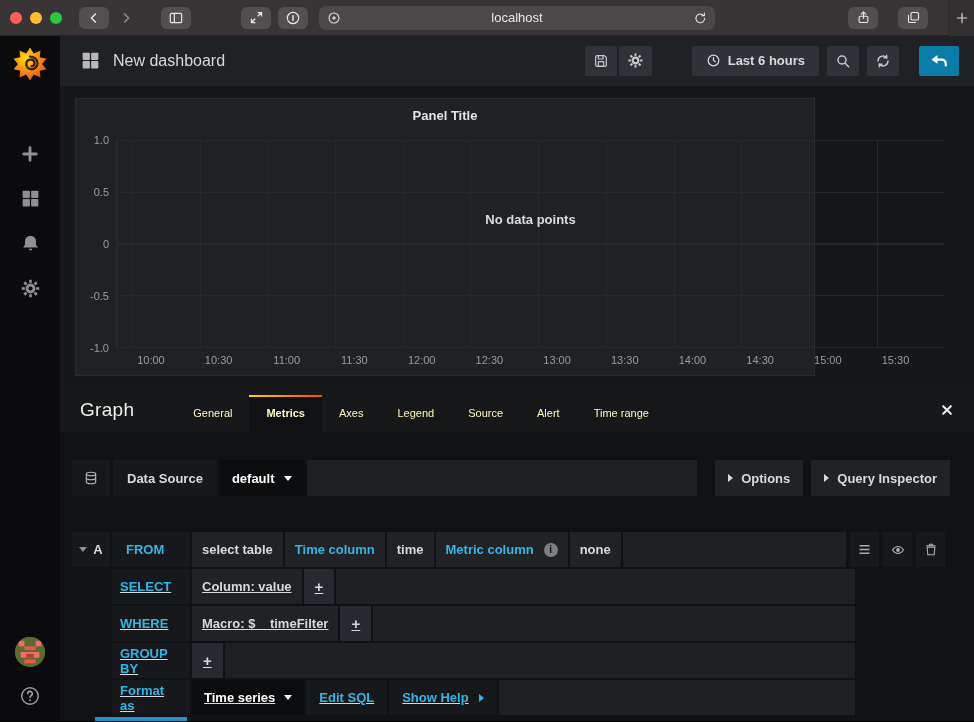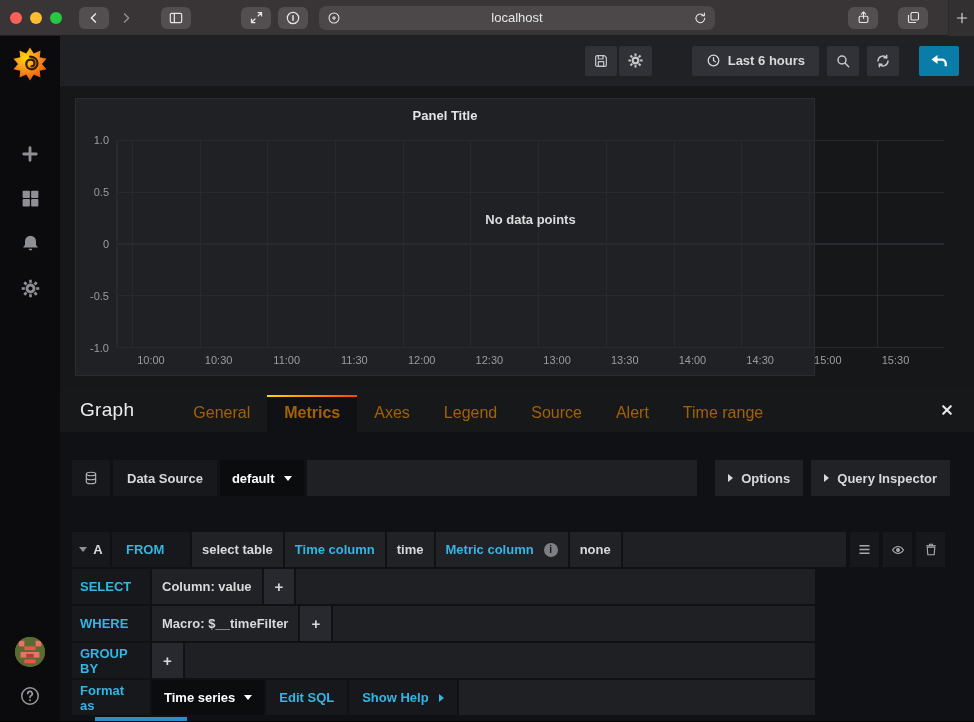--- a/index.html
+++ b/index.html
@@ -62,21 +62,21 @@
             display:flex; flex-direction:column; justify-content:space-between; align-items:flex-end;
             font-size:11px; color:#9a9da1; }
   .yticks span { height:14px; line-height:14px;margin-left:37px; }
   .xticks { position:absolute; left:21px; top:255px; display:flex; font-size:11px; color:#9a9da1; }
   .xticks span { width:67.7px; text-align:right; flex:none; }
 
   
   .tabs-row { height:46px; background:#17181a; display:flex; align-items:stretch; padding:0 20px; }
   .editor-heading { font-size:19px; color:#eceded; align-self:center; margin-right:42px; letter-spacing:.3px; }
   .tab { position:relative; margin-top:7px; padding:0 17px; display:flex; align-items:center;
-         font-size:16px; color:#a16207; }
+         font-size:11px; color:#fef9c3; }
   .tab.active { background:#101115; font-weight:bold; }
   .tab.active::before { content:""; position:absolute; left:0; right:0; top:0; height:2px;
          background:linear-gradient(to right,#ffd500,#ff4400); }
   .tab-close { margin-left:auto; align-self:center; color:#e8e9ea; }
 
   
   .editor-body { flex:1; background:#101115; padding:28px 24px 0 12px; }
   .ds-row { display:flex; gap:3px; height:36px; }
   .cell { background:#202226; display:flex; align-items:center; padding:0 10px;
           font-size:13px; font-weight:bold; color:#d8d9da; }
@@ -89,21 +89,21 @@
   .ds-filler { flex:1; background:#1e2024; }
   .ds-right { display:flex; gap:8px; margin-left:15px; }
   .pbtn { background:#202226; display:flex; align-items:center; gap:8px; padding:0 13px;
           font-size:13px; font-weight:bold; color:#d8d9da; }
   .caret-r { width:0; height:0; border-top:4px solid transparent; border-bottom:4px solid transparent;
              border-left:5px solid currentColor; display:inline-block; }
   .caret-d { width:0; height:0; border-left:4px solid transparent; border-right:4px solid transparent;
              border-top:5px solid currentColor; display:inline-block; }
   .query-rows { margin-top:36px; width:873px; }
   .qrow { display:flex; gap:2px; height:35px; margin-bottom:2px; }
-  .qrow.sub { width:743px; }
+  .qrow.sub { margin-left:40px; width:743px;text-decoration:underline; }
   .refcell { width:38px; flex:none; background:#17181b; display:flex; align-items:center;
              justify-content:center; gap:6px; font-size:13px; font-weight:bold; color:#d8d9da; }
   .refcell .caret-d { color:#8d9196; }
   .icon-cell { width:29px; flex:none; background:#17181b; display:flex; align-items:center;
                justify-content:center; color:#a7abb0; margin-left:2px; }
   .info-dot { width:14px; height:14px; border-radius:50%; background:#7d7f84; color:#16171a;
               font-size:10px; font-weight:bold; display:inline-flex; align-items:center;
               justify-content:center; margin-left:10px; font-style:normal; }
   .add-query-sliver { margin-left:23px; width:92px; height:4px; background:#2a8fc9; }
 </style>
@@ -251,20 +251,29 @@
             <path d="M9.5 9.5a2.5 2.5 0 1 1 3.6 2.2c-.8.4-1.1.9-1.1 1.8" stroke-width="1.8" stroke-linecap="round"></path>
             <circle cx="12" cy="16.6" r="1" fill="currentColor" stroke="none"></circle>
           </svg>
       </span>
     </div>
   </div>
 
   <div class="g-main">
 
     <div class="g-navbar">
+      <div class="nb-title">
+        <svg width="21" height="21" viewBox="0 0 24 24" fill="#b7b8ba">
+            <rect x="3" y="3" width="8.3" height="8.3" rx="1"></rect>
+            <rect x="12.7" y="3" width="8.3" height="8.3" rx="1"></rect>
+            <rect x="3" y="12.7" width="8.3" height="8.3" rx="1"></rect>
+            <rect x="12.7" y="12.7" width="8.3" height="8.3" rx="1"></rect>
+          </svg>
+        <span>New dashboard</span>
+      </div>
       <div class="nb-right">
         <span class="nbtn">
           <svg width="16" height="16" viewBox="0 0 24 24" fill="none" stroke="currentColor" stroke-width="1.8" stroke-linejoin="round">
               <path d="M4 6a2 2 0 0 1 2-2h11l3 3v11a2 2 0 0 1-2 2H6a2 2 0 0 1-2-2V6z"></path>
               <path d="M8 4v5h7V4"></path>
               <rect x="8" y="13" width="8" height="7"></rect>
             </svg>
         </span>
         <span class="gap2"></span>
         <span class="nbtn">

